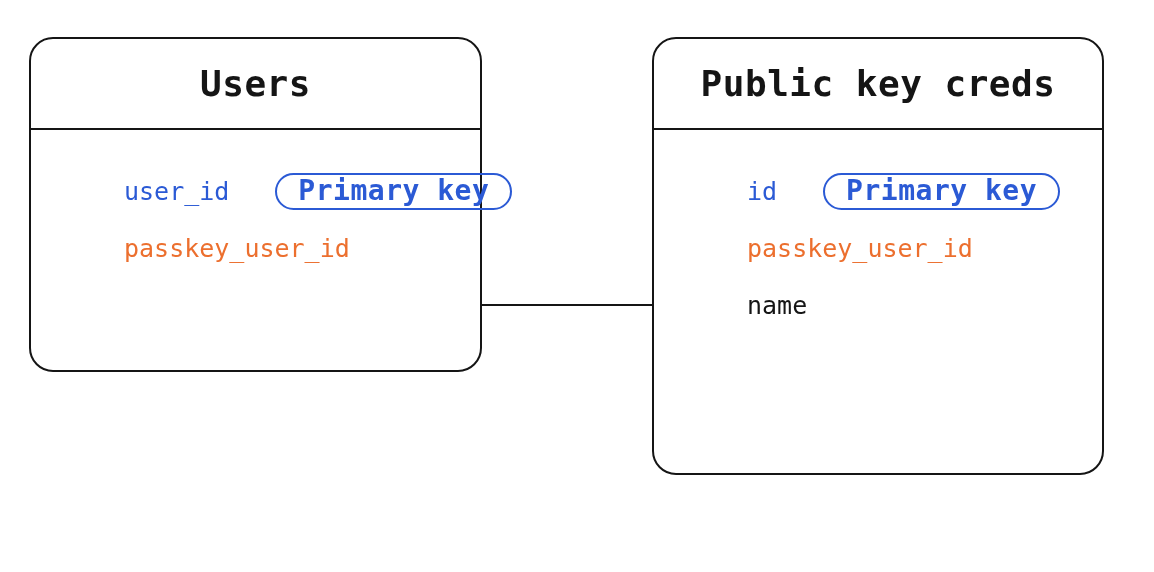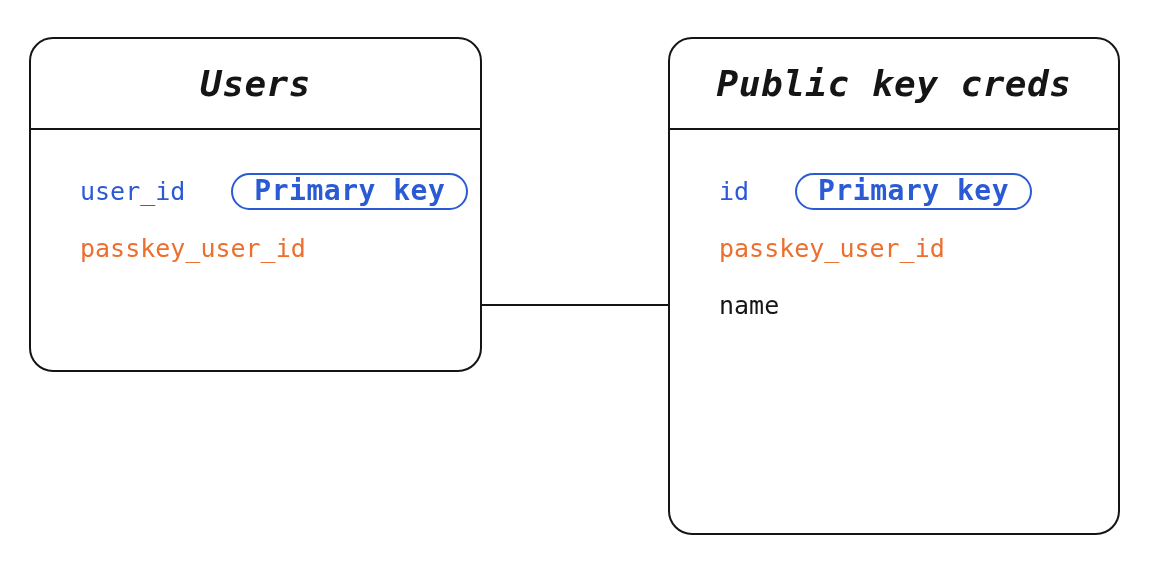--- a/index.html
+++ b/index.html
@@ -23,44 +23,44 @@
     border: 2px solid var(--c-line, #151515);
     border-radius: 24px;
   }
   .table-card--users {
     left: 29px;
     top: 37px;
     width: 453px;
     height: 335px;
   }
   .table-card--creds {
-    left: 668px;
+    left: 652px;
     top: 37px;
     width: 452px;
-    height: 498px;
+    height: 438px;
     text-align: center;
   }
   .table-card__header {
     box-sizing: border-box;
     height: 91px;
     border-bottom: 2px solid var(--c-line, #151515);
     display: flex;
     align-items: center;
     justify-content: center;
   }
   .table-card__title {
     margin: 0;
     font-size: 36px;
     font-weight: bold;
     letter-spacing: 0.5px;
     white-space: nowrap;
-    font-style: italic;
   }
   .table-card__body {
     padding: 33px 0 0 49px;
+    margin-left: 44px;
   }
   .field-row {
     height: 57px;
     display: flex;
     align-items: center;
     font-size: 25px;
     white-space: nowrap;
   }
   .field-name { color: var(--c-text, #151515); }
   .field-name--primary { color: var(--c-blue, #2B5AD5); }

